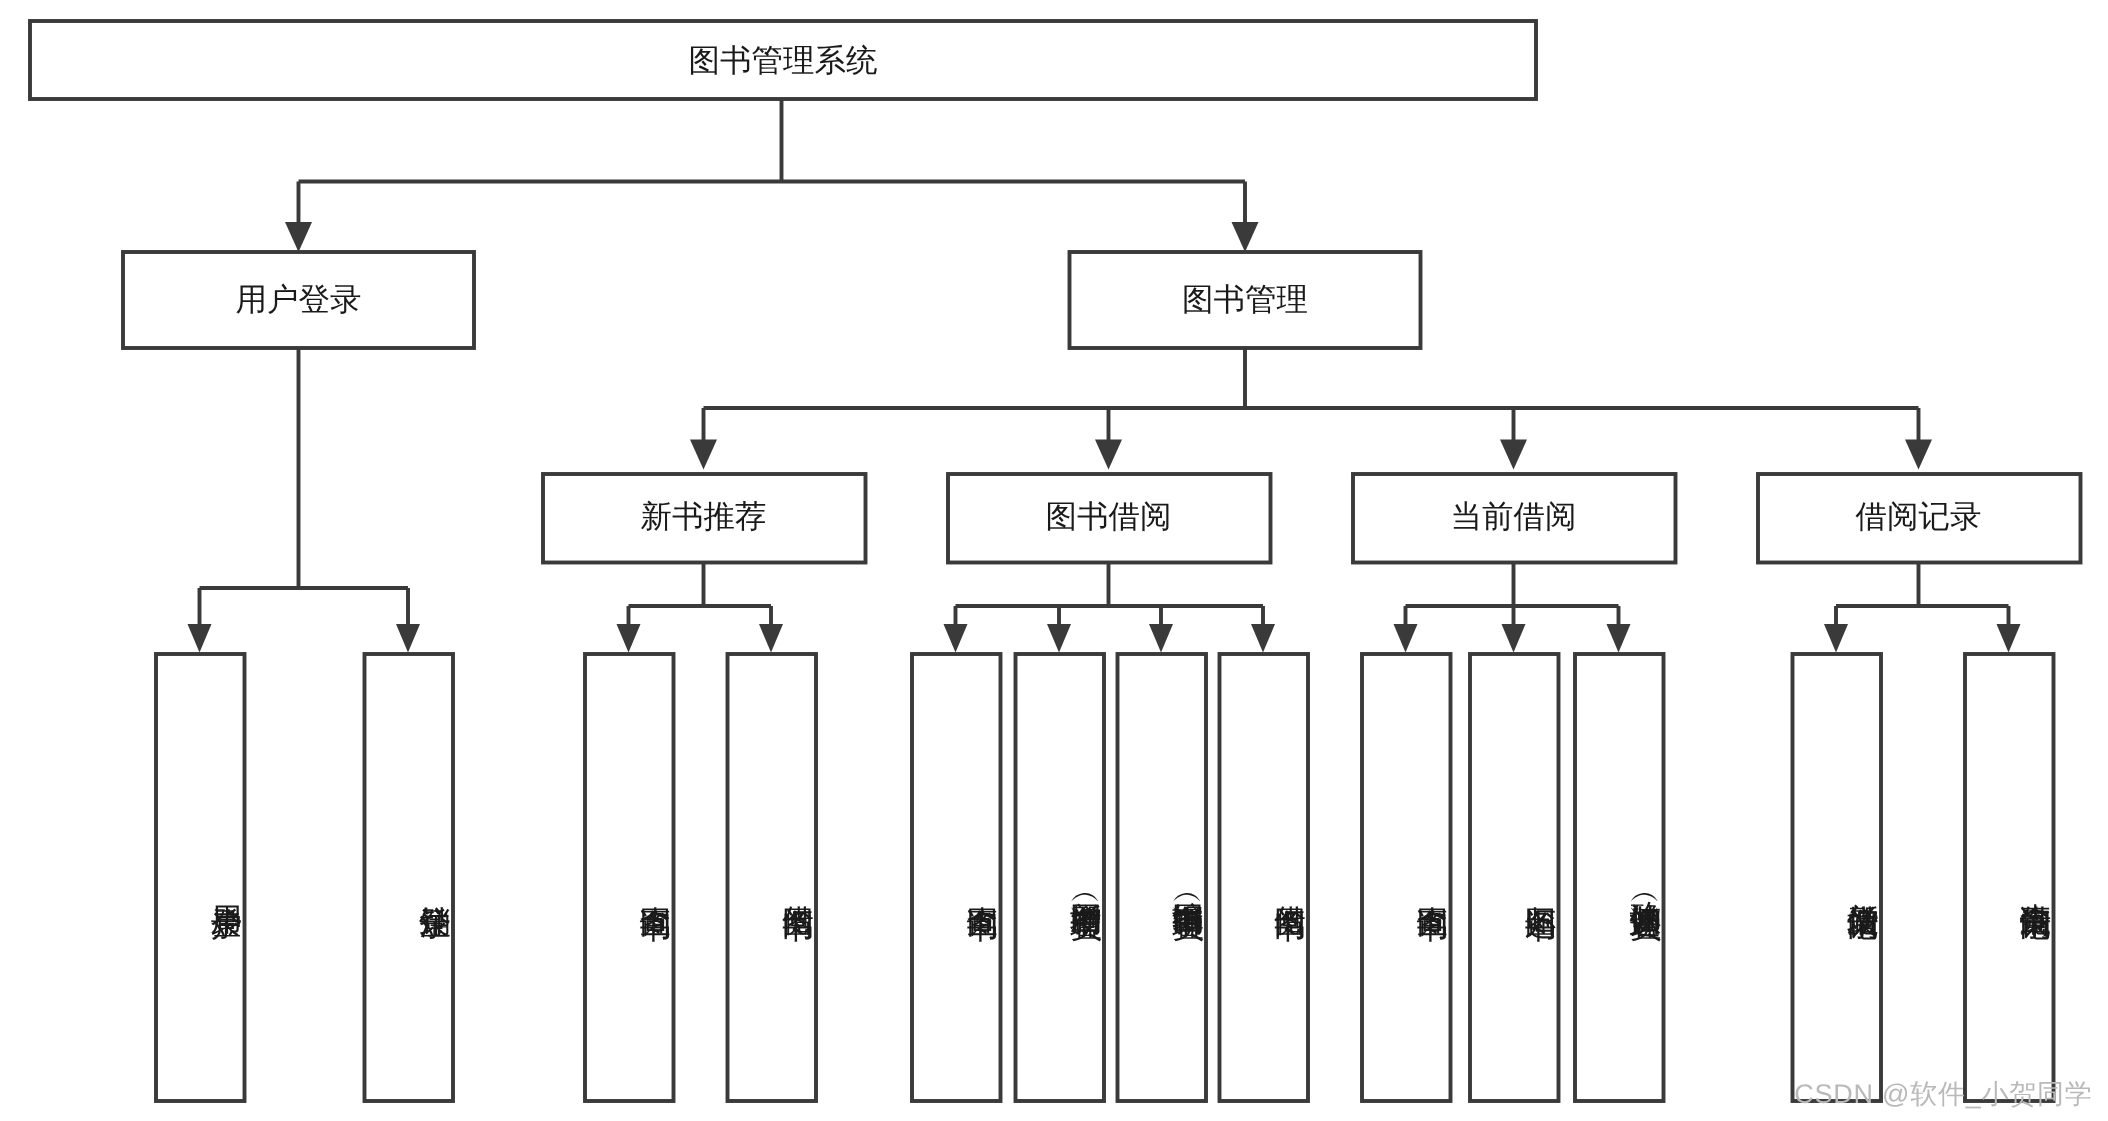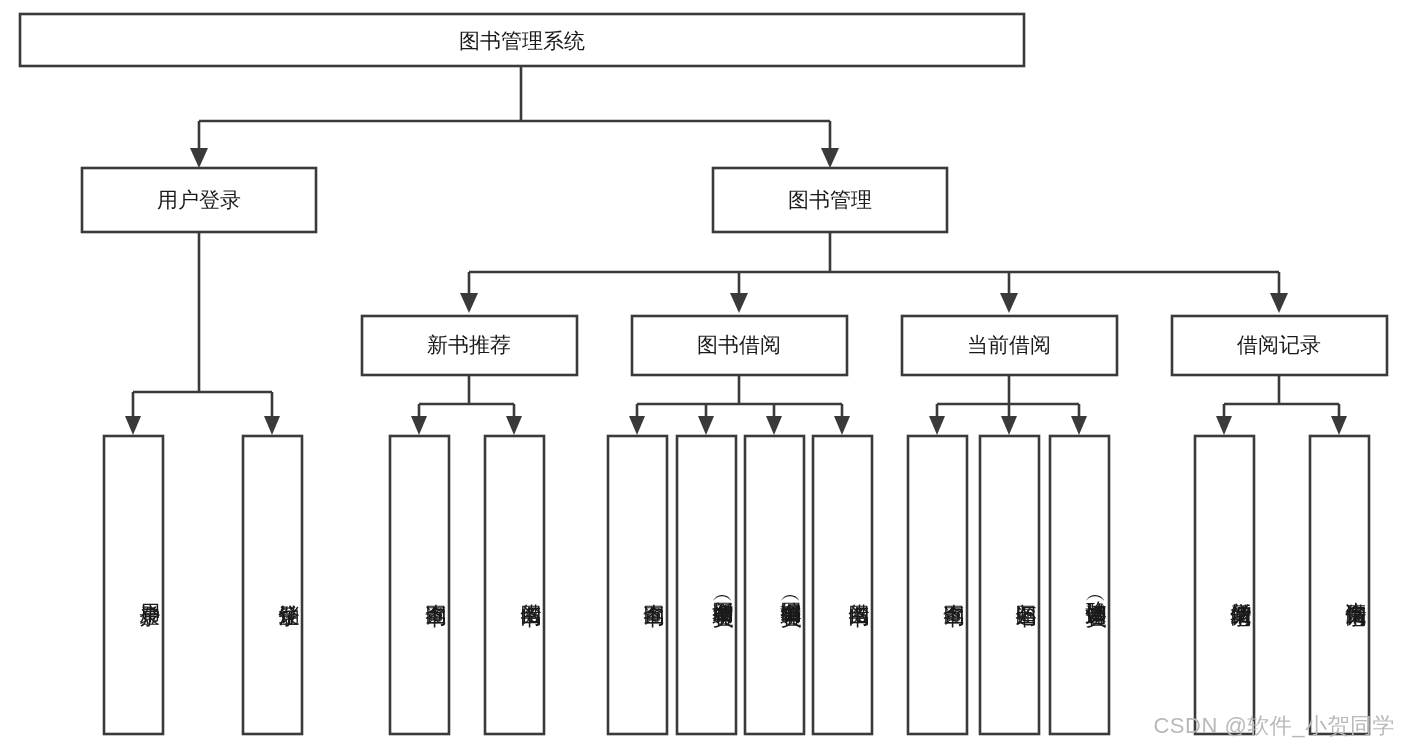--- a/index.html
+++ b/index.html
@@ -53,21 +53,21 @@
     width: 100%;
     height: 100%;
     white-space: nowrap;
     letter-spacing: 1px;
   }
   .watermark {
     position: absolute;
     right: 10px;
     bottom: 6px;
     font-family: "Liberation Sans", "DejaVu Sans", sans-serif;
-    font-size: 22px;
+    font-size: 18px;
     color: #b9b9b9;
     letter-spacing: 0.5px;
     user-select: none;
     pointer-events: none;
   }
 </style>
 </head>
 <body>
 
 <div id="chart-root">

